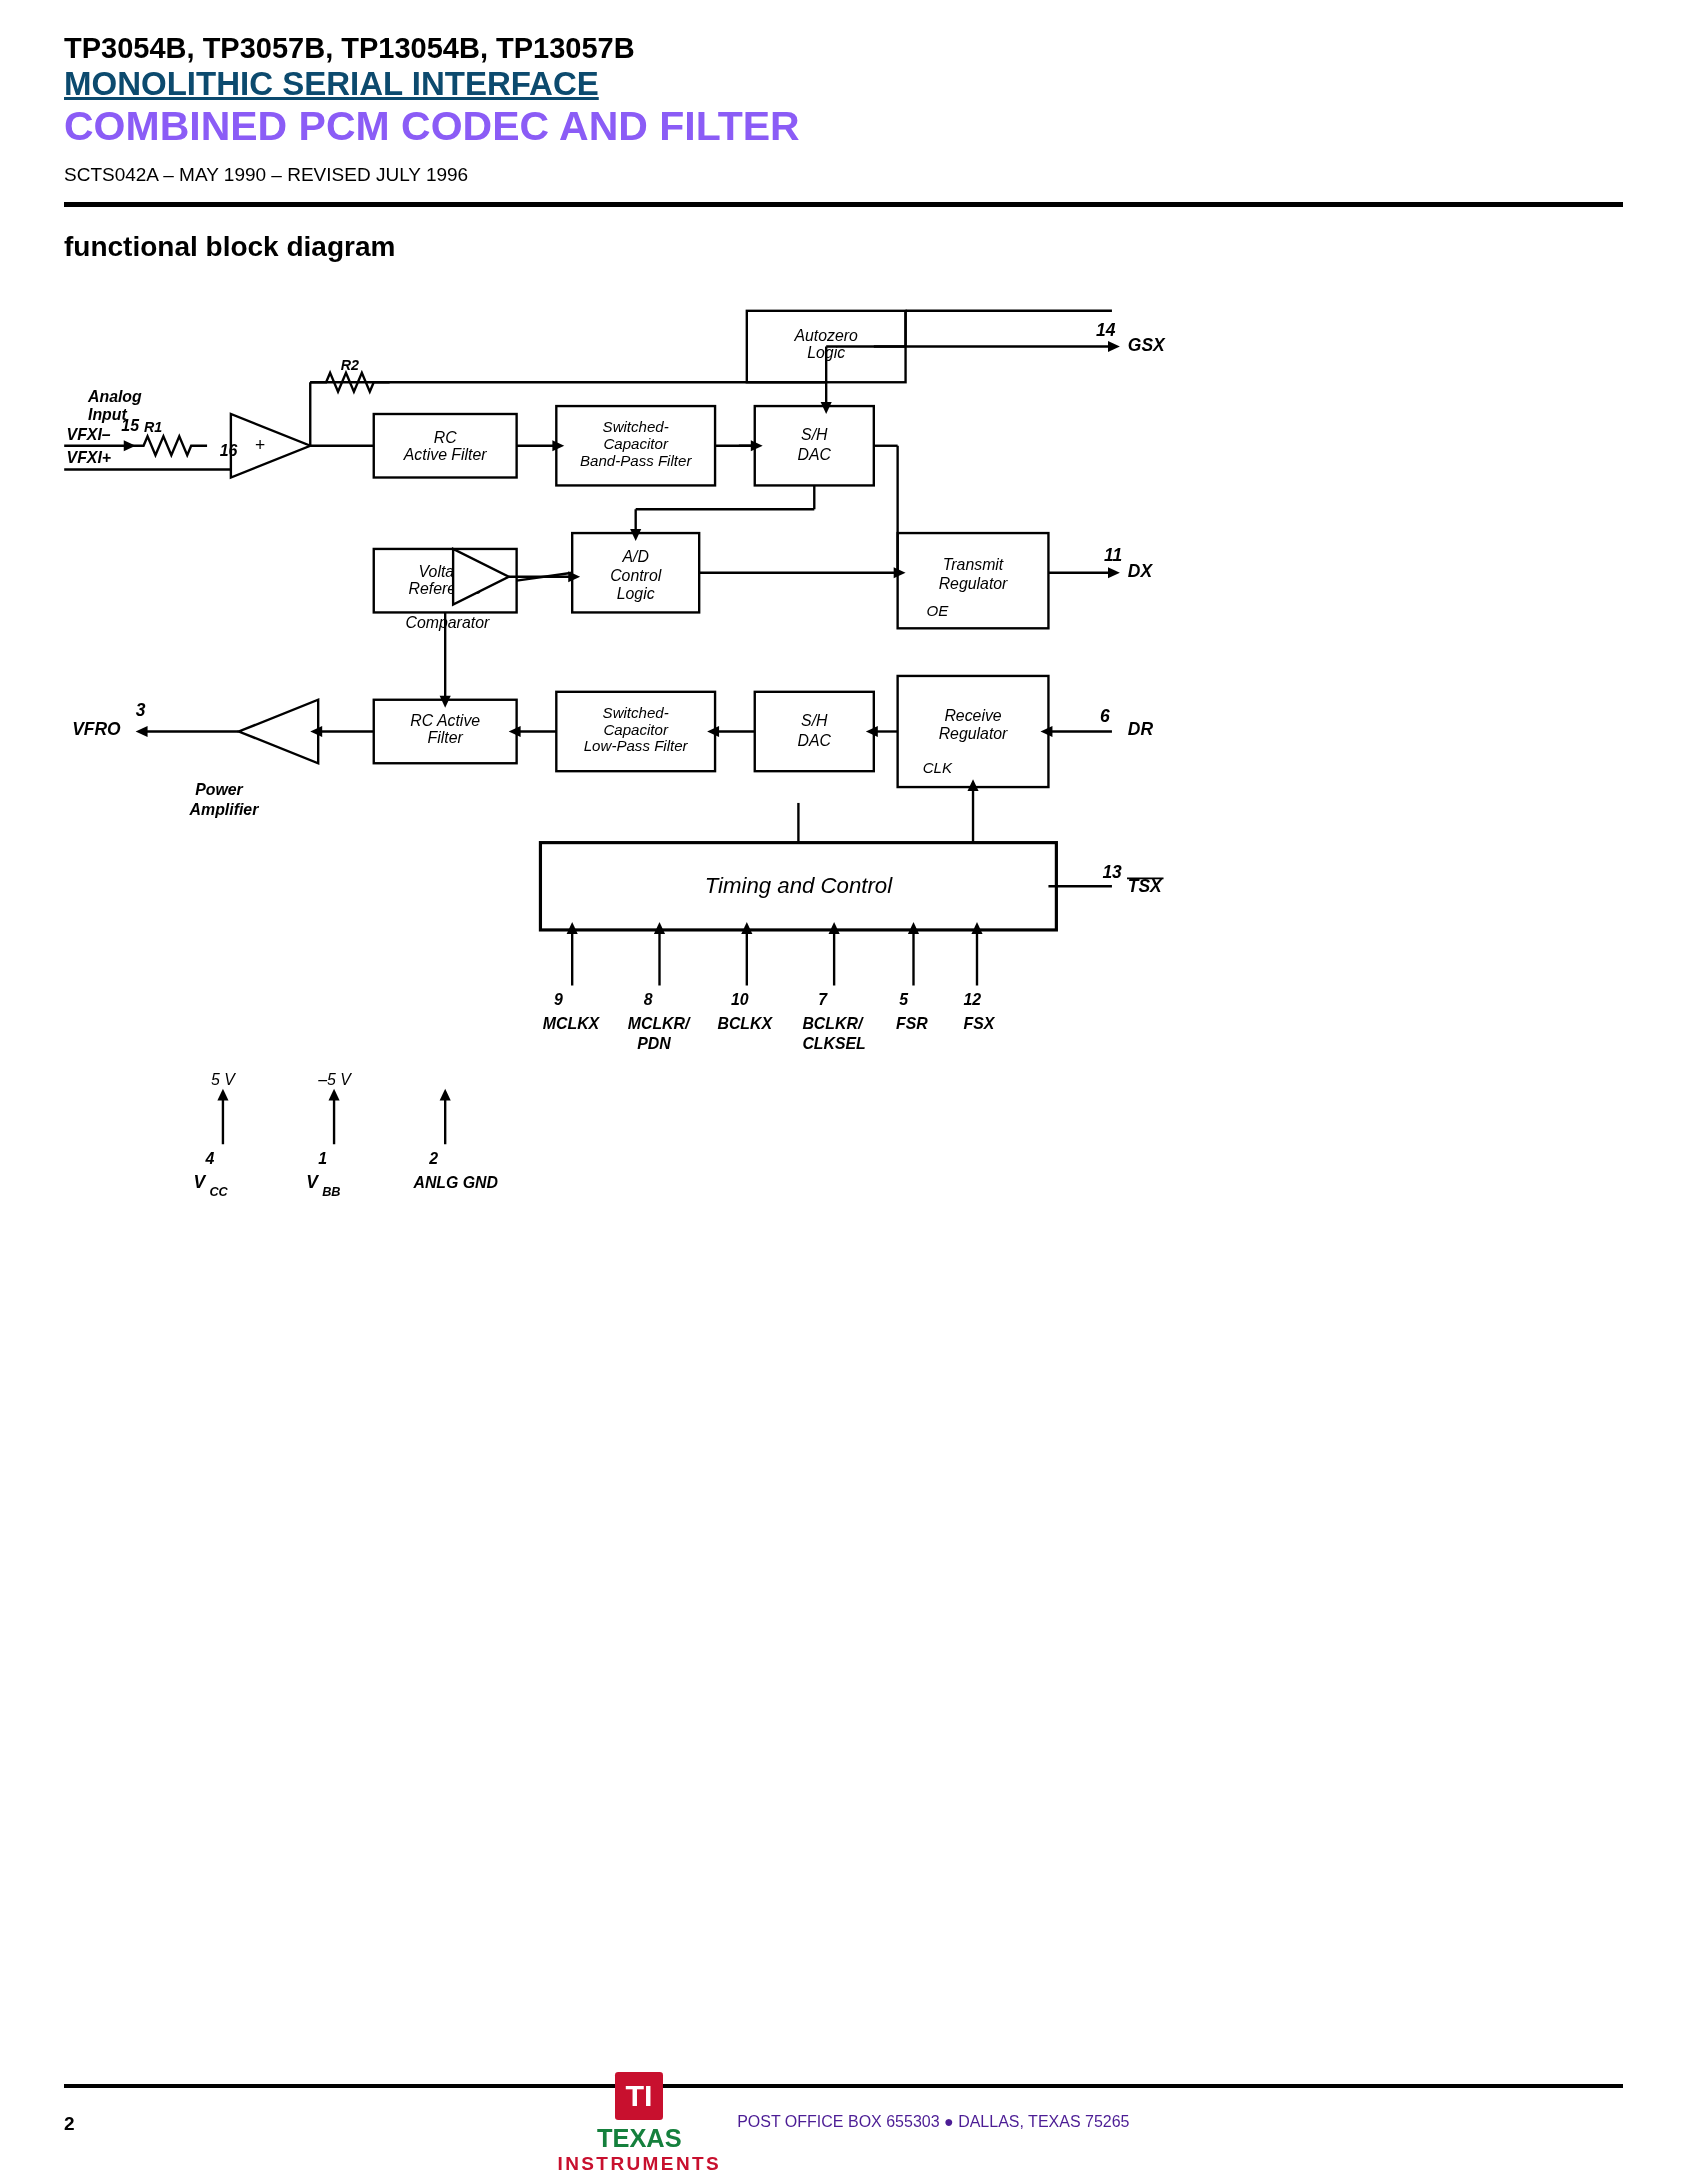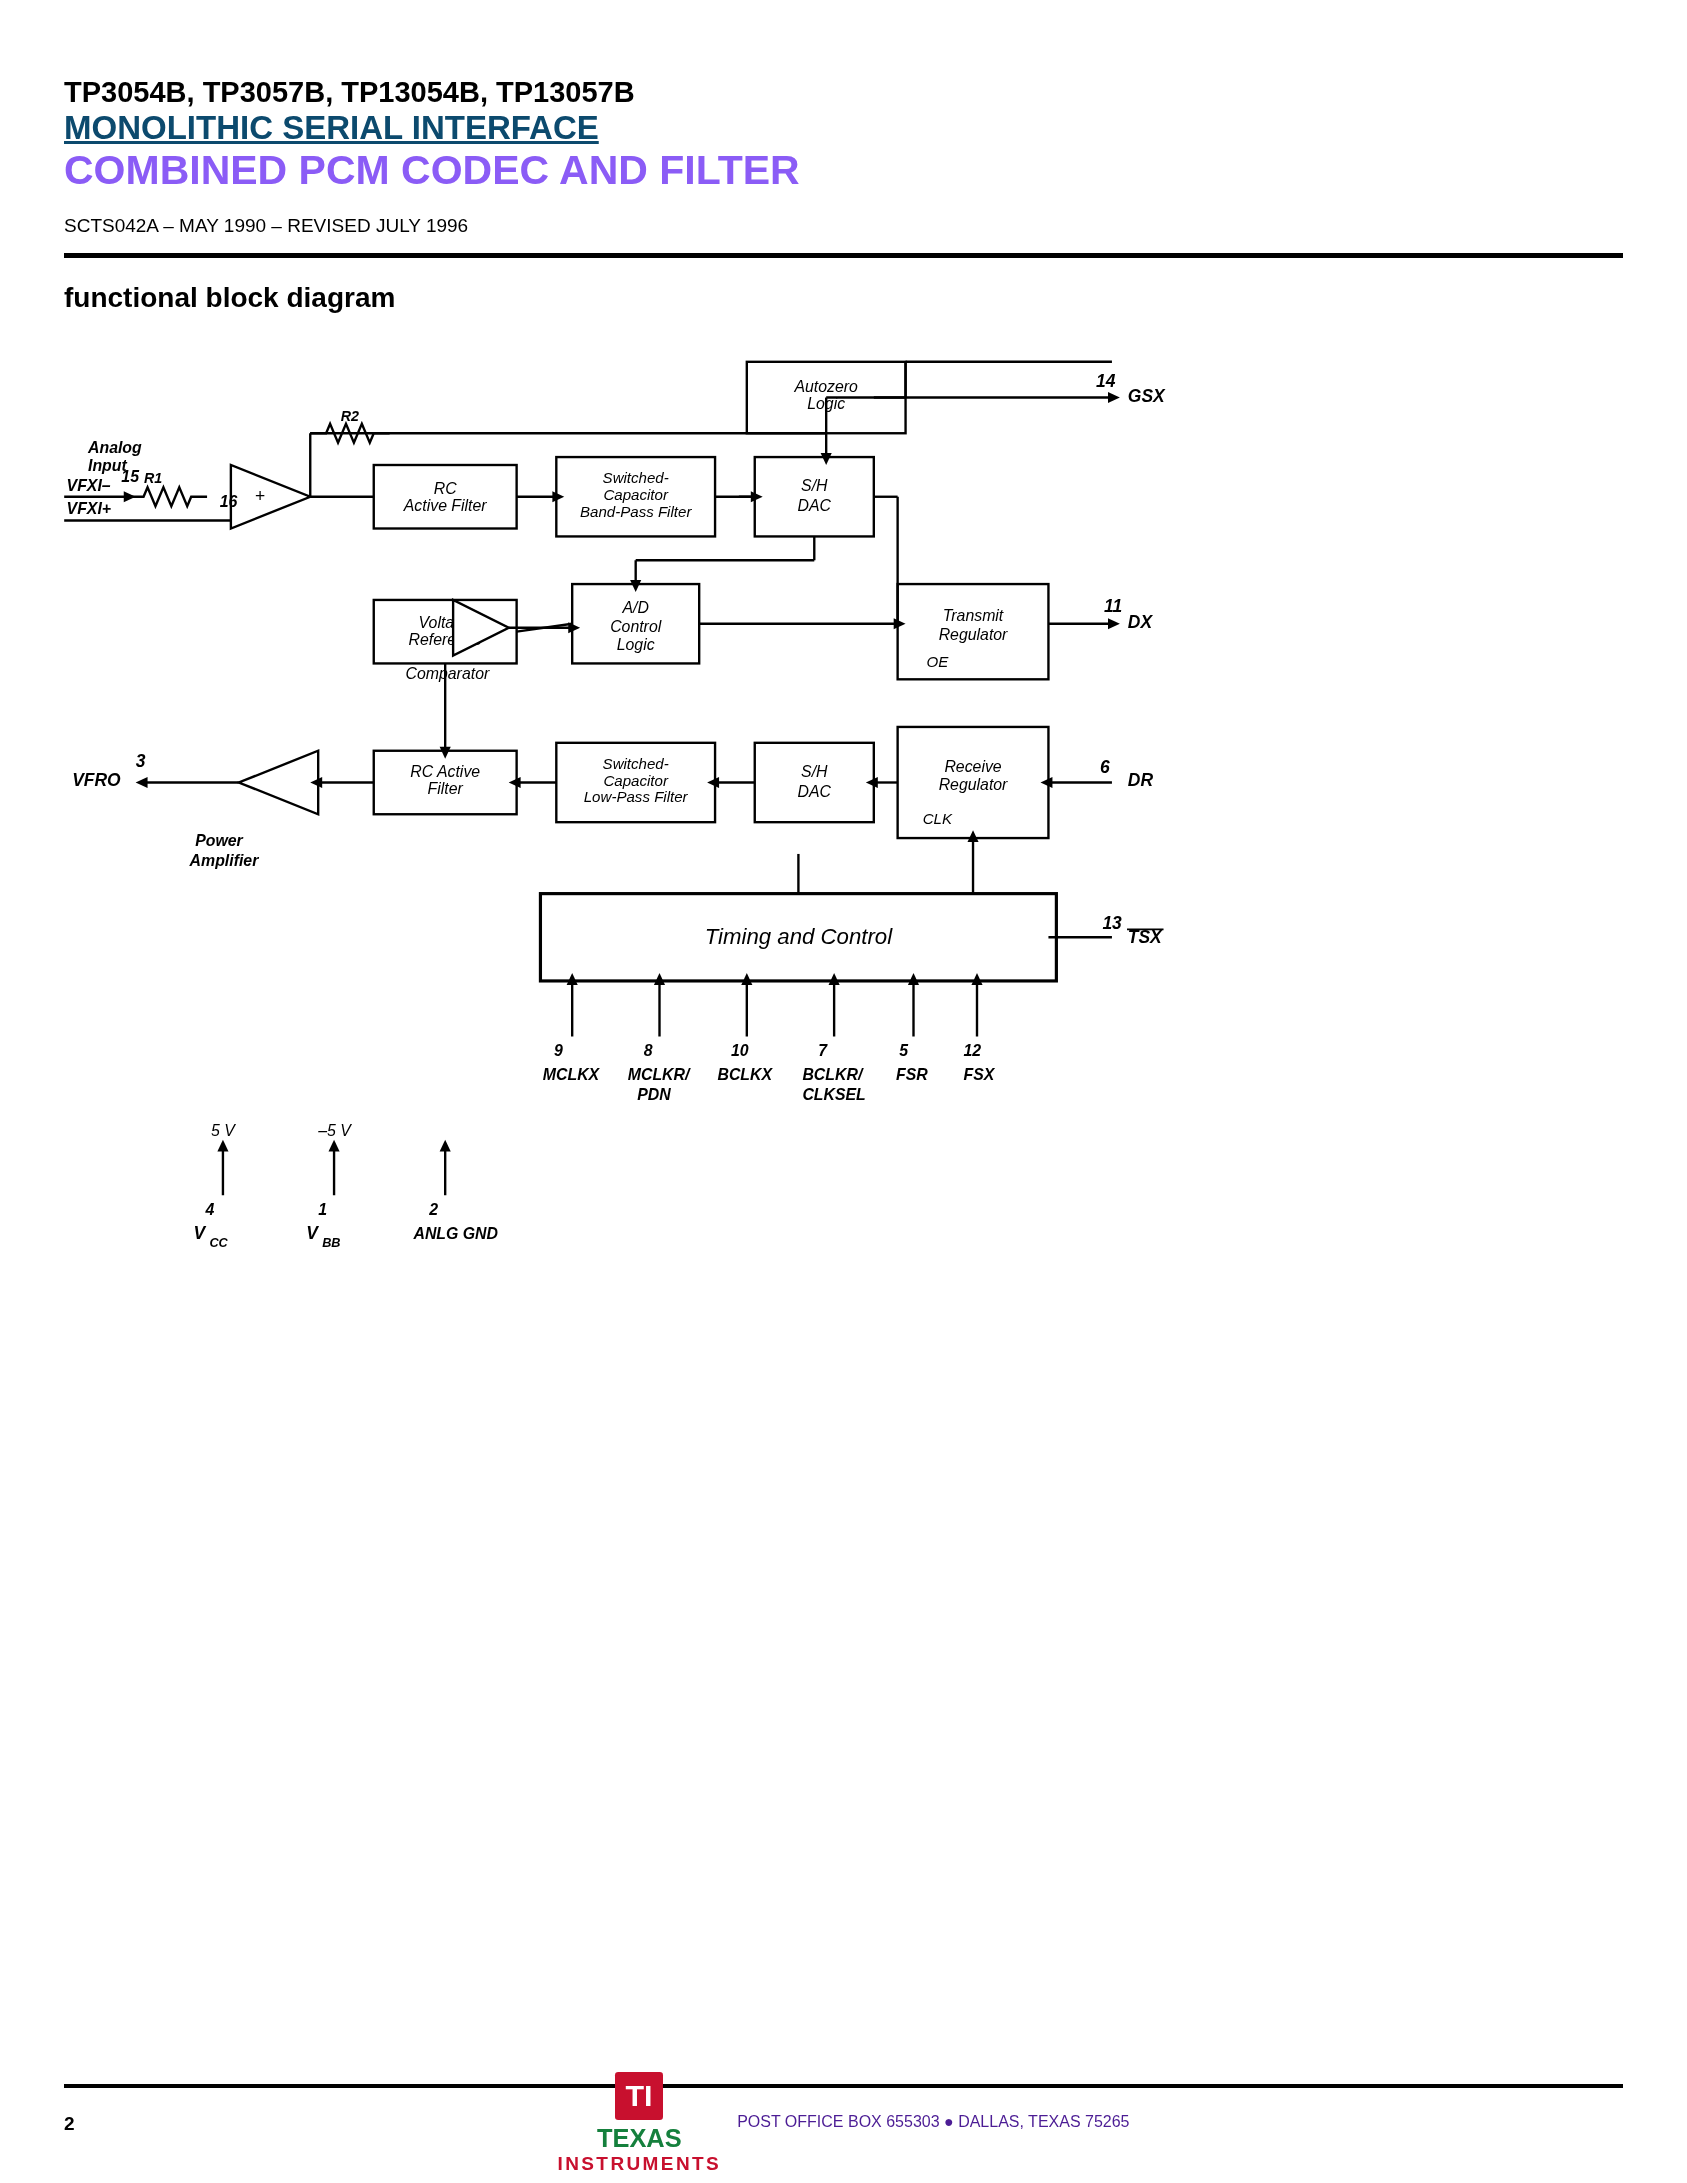--- a/index.html
+++ b/index.html
@@ -8,21 +8,21 @@
       height: 2183px;
       background: #fff;
       font-family: Arial, sans-serif;
       position: relative;
       overflow: hidden;
     }
 
     .page {
       width: 1687px;
       height: 2183px;
-      padding: 76px 64px;
+      padding: 32px 64px;
       position: relative;
     }
 
     
     .header {
       margin-bottom: 16px;
     }
     .header-line1 {
       font-size: 29px;
       font-weight: bold;
@@ -35,21 +35,21 @@
       text-decoration: underline;
     }
     .header-line3 {
       font-size: 41px;
       font-weight: bold;
       color: #8b5cf6;
     }
     .header-subtitle {
       font-size: 19px;
       color: #000;
-      margin-top: 21px;
+      margin-top: 14px;
     }
     .header-divider {
       height: 4.8px;
       background: #000;
       margin: 12.7px 0 24px 0;
     }
 
     
     .section-title {
       font-size: 28px;

